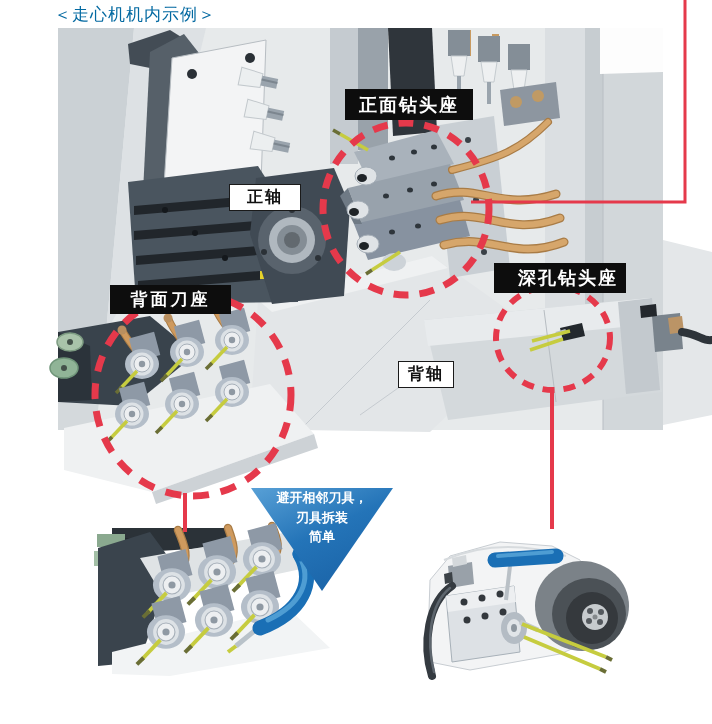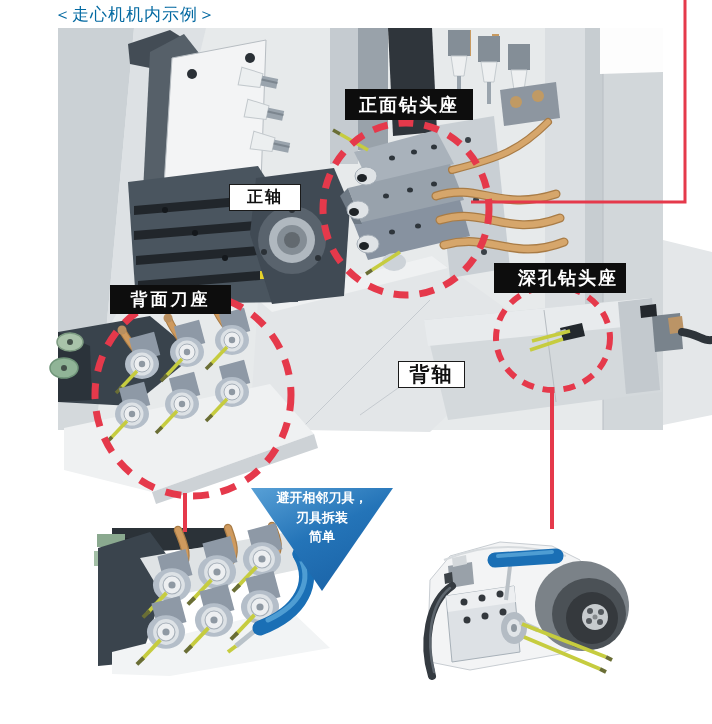--- a/index.html
+++ b/index.html
@@ -9,21 +9,21 @@
   .page-title{position:absolute;left:54px;top:3px;z-index:5;
        font-size:17px;font-weight:500;color:#0369a1;letter-spacing:1px;}
   .lbl{position:absolute;z-index:5;display:flex;align-items:center;
        justify-content:center;box-sizing:border-box;}
   .lbl-black{background:#0d0d0d;color:#ffffff;font-weight:600;}
   .lbl-white{background:#ffffff;color:#111111;border:1.5px solid #1a1a1a;font-weight:600;}
   #lbl-front{left:345px;top:89px;width:128px;height:31px;font-size:18px;letter-spacing:2px;}
   #lbl-backtool{left:110px;top:285px;width:121px;height:29px;font-size:17px;letter-spacing:3px;}
   #lbl-deephole{left:494px;top:263px;width:132px;height:30px;font-size:18px;letter-spacing:2px;padding-left:16px;}
   #lbl-mainspindle{left:229px;top:184px;width:72px;height:27px;font-size:16px;letter-spacing:2px;}
-  #lbl-backspindle{left:398px;top:361px;width:67px;height:27px;font-size:20px;letter-spacing:2px;}
+  #lbl-backspindle{left:398px;top:361px;width:56px;height:27px;font-size:16px;letter-spacing:2px;}
   .callout{position:absolute;left:251px;top:488px;width:142px;height:103px;z-index:6;
        clip-path:polygon(0 0,100% 0,50% 100%);
        background:linear-gradient(155deg,#58a0d6 0%,#2474b8 45%,#1c66aa 80%);
        color:#ffffff;font-weight:bold;font-size:13px;line-height:1.5;
        text-align:center;box-sizing:border-box;}
 </style>
 </head>
 <body>
 
 <div class="page-title">＜走心机机内示例＞</div>

